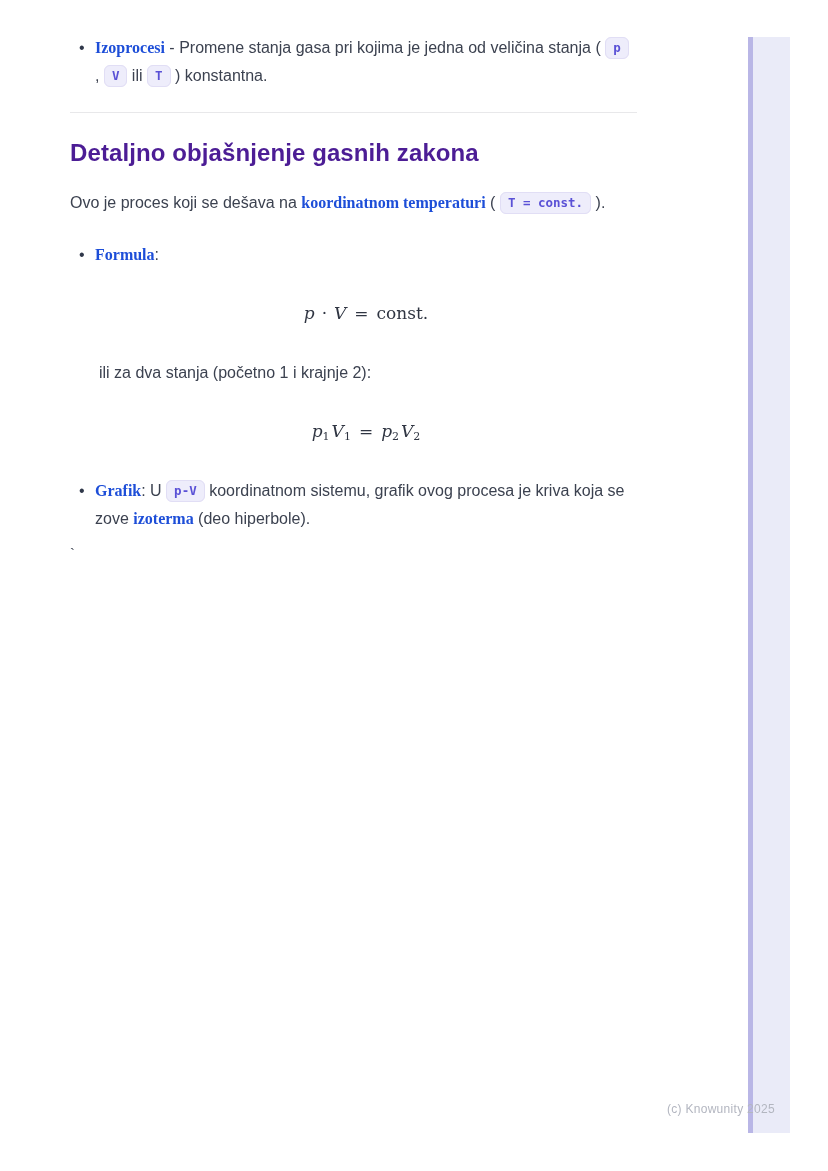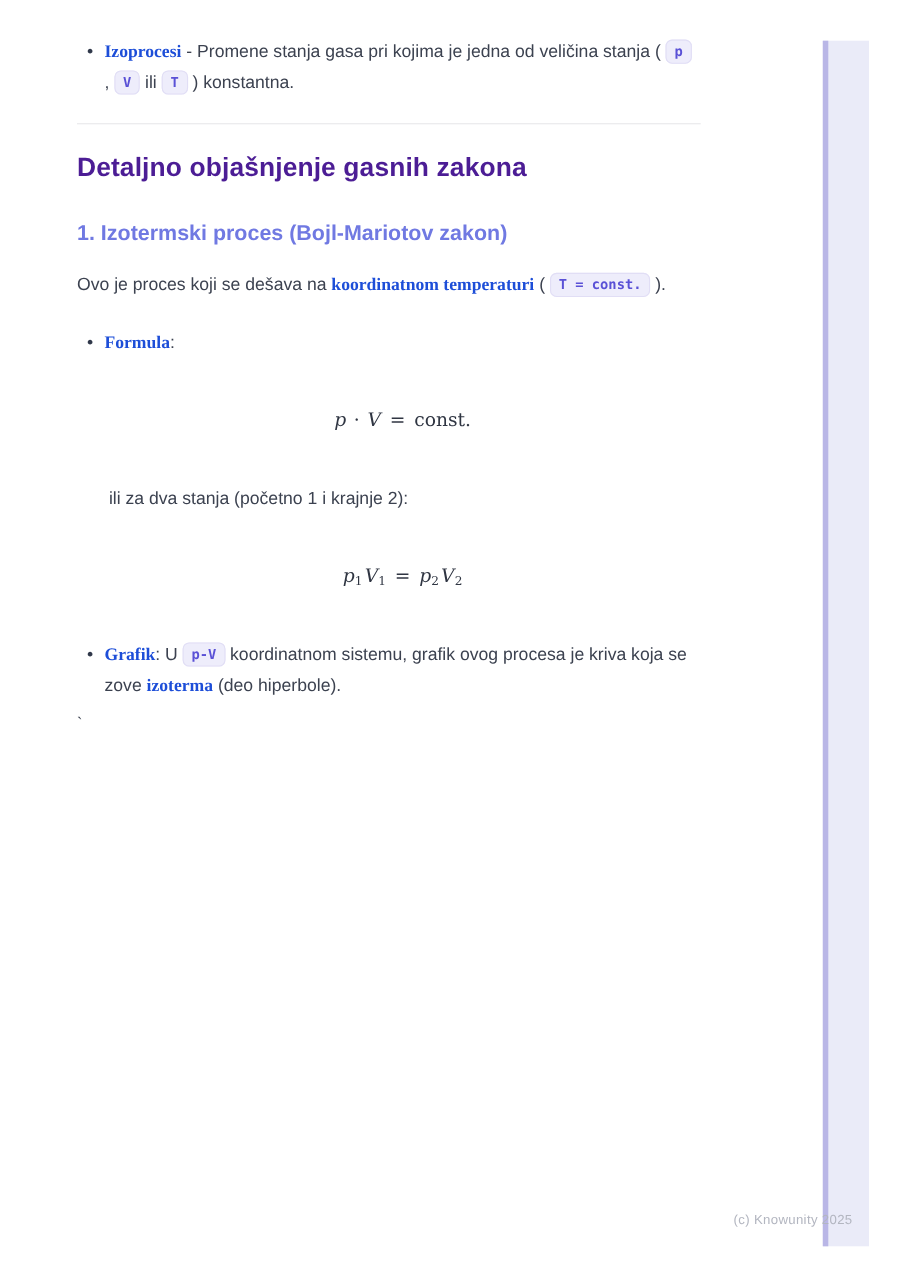--- a/index.html
+++ b/index.html
@@ -64,21 +64,21 @@
   }
   .para {
     margin-top: 22px;
     font-size: 16px;
     line-height: 1.75;
   }
   .list-block { margin-top: 24px; }
   
   .math {
     text-align: center;
-    margin: 42px 0;
+    margin: 30px 0;
     font-family: "DejaVu Serif", serif;
     font-size: 17px;
     color: #2f3542;
   }
   .math i { font-style: italic; font-weight: 400; }
   .math sub {
     font-size: 11px;
     font-style: normal;
     vertical-align: -3px;
   }
@@ -125,21 +125,20 @@
 <div class="content">
 
   <div class="li">
     <b>Izoprocesi</b><span> - Promene stanja gasa pri kojima je jedna od veličina stanja ( </span><span class="code">p</span><span> , </span><span class="code">V</span><span> ili </span><span class="code">T</span><span> ) konstantna.</span>
   </div>
 
   <hr class="hr">
 
   <h2 class="h2">Detaljno objašnjenje gasnih zakona</h2>
 
-  <h3 class="h3">1. Izotermski proces (Bojl-Mariotov zakon)</h3>
 
   <p class="para">
     <span>Ovo je proces koji se dešava na </span><b>koordinatnom temperaturi</b><span> ( </span><span class="code">T = const.</span><span> ).</span>
   </p>
 
   <div class="list-block">
 
 
     <div class="li">
       <b>Formula</b><span>:</span>

